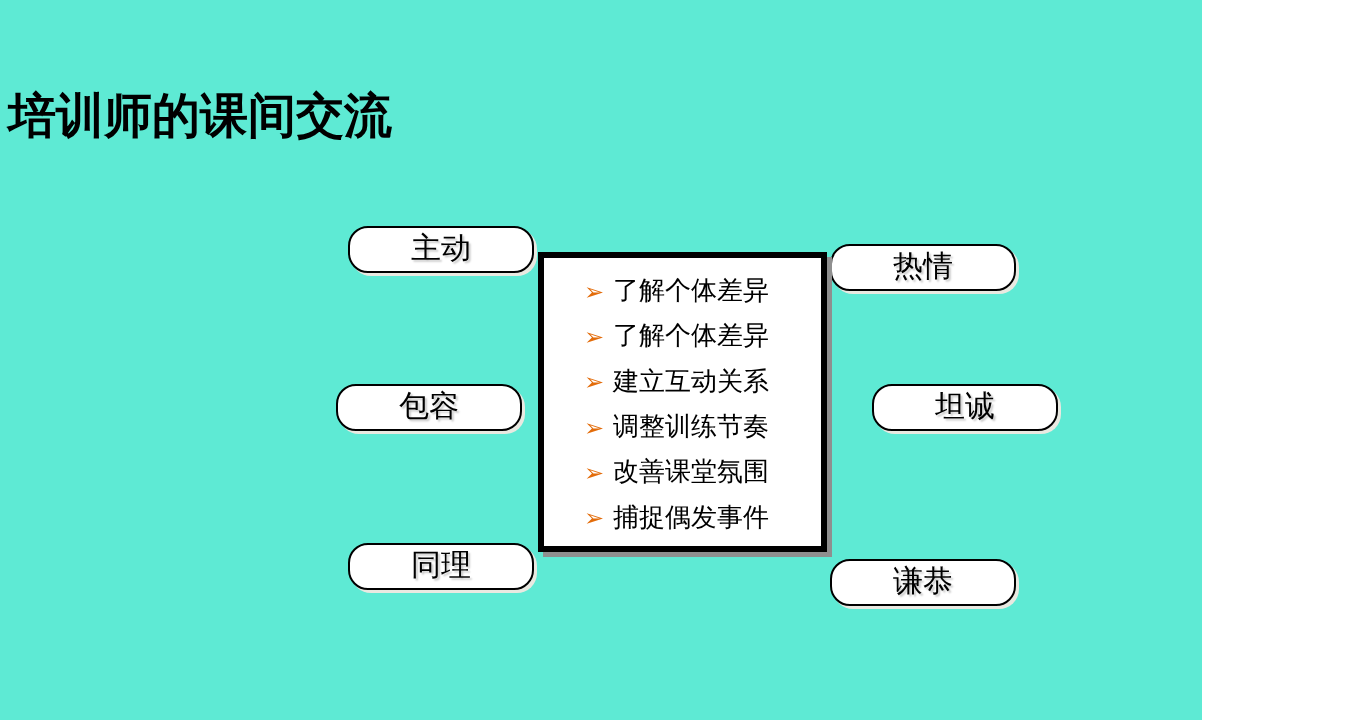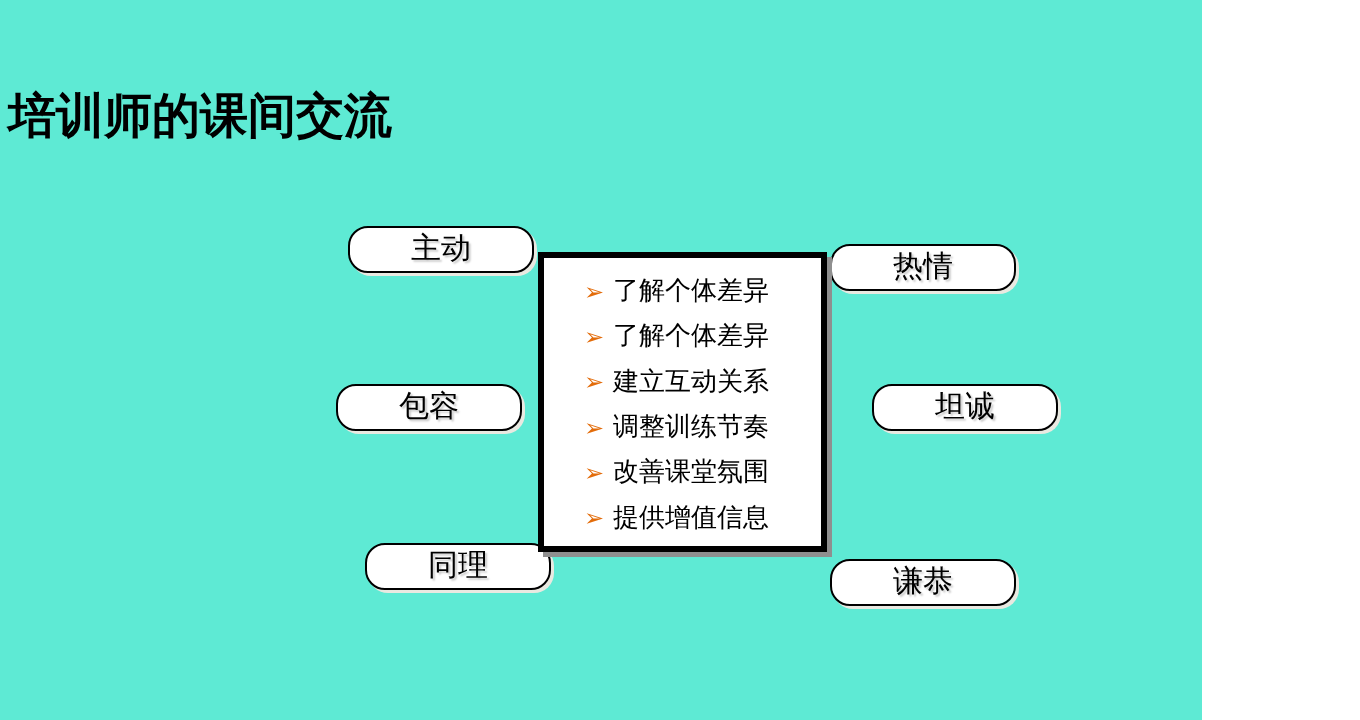--- a/index.html
+++ b/index.html
@@ -36,21 +36,21 @@
     box-shadow: 3px 3px 0 #e9e9e1;
     display: flex;
     justify-content: center;
     font-size: 30px;
     color: #000000;
     text-shadow: 2px 2px 2px #c9c9c9;
     white-space: nowrap;
   }
   .kw-left-1  { left: 348px; top: 226px; }
   .kw-left-2  { left: 336px; top: 384px; }
-  .kw-left-3  { left: 365px; top: 543px; }
+  .kw-left-3  { left: 348px; top: 543px; }
   .kw-right-1 { left: 830px; top: 244px; }
   .kw-right-2 { left: 872px; top: 384px; }
   .kw-right-3 { left: 830px; top: 543px; margin-top: 16px; }
   .center-panel {
     position: absolute;
     left: 538px;
     top: 252px;
     width: 289px;
     height: 300px;
     box-sizing: border-box;
@@ -130,18 +130,18 @@
       <li class="bullet-item">
         <span class="bullet-arrow">➢</span>
         <span class="bullet-text">调整训练节奏</span>
       </li>
       <li class="bullet-item">
         <span class="bullet-arrow">➢</span>
         <span class="bullet-text">改善课堂氛围</span>
       </li>
       <li class="bullet-item">
         <span class="bullet-arrow">➢</span>
-        <span class="bullet-text">提供增值信息</span>
+        <span class="bullet-text">捕捉偶发事件</span>
       </li>
     </ul>
   </div>
 
 </div>
 
 </body></html>

